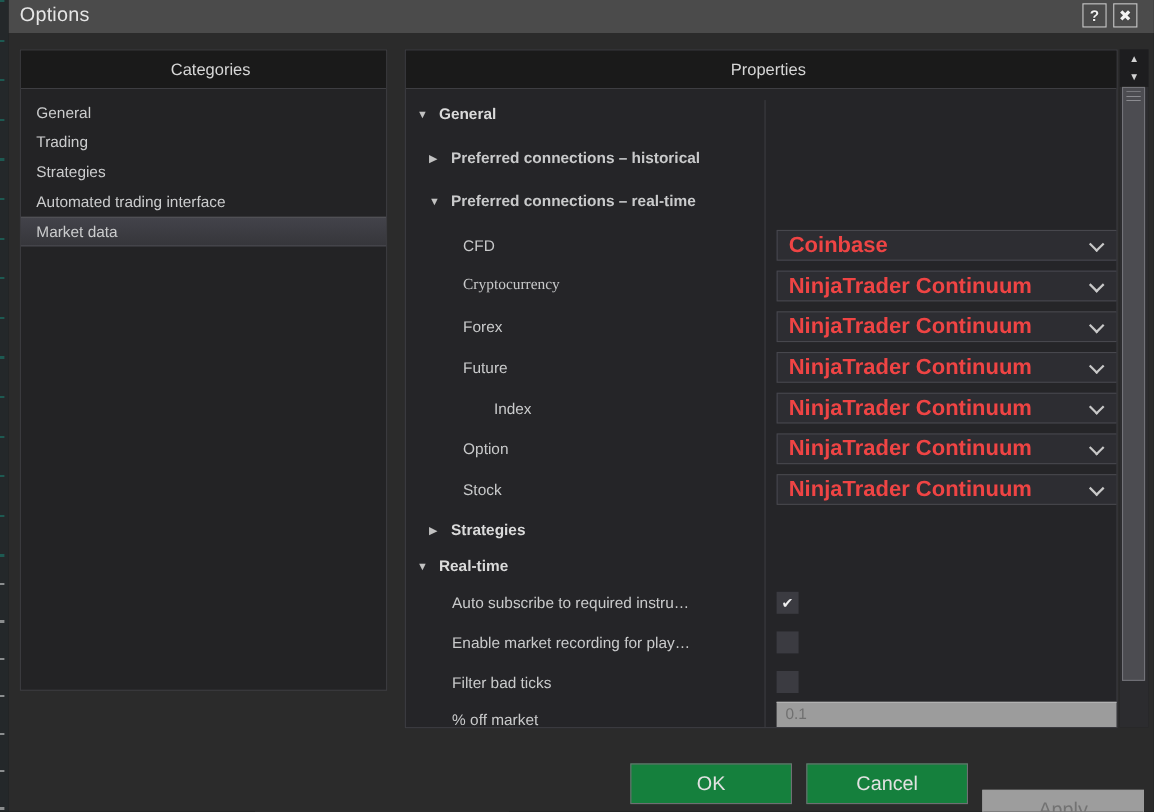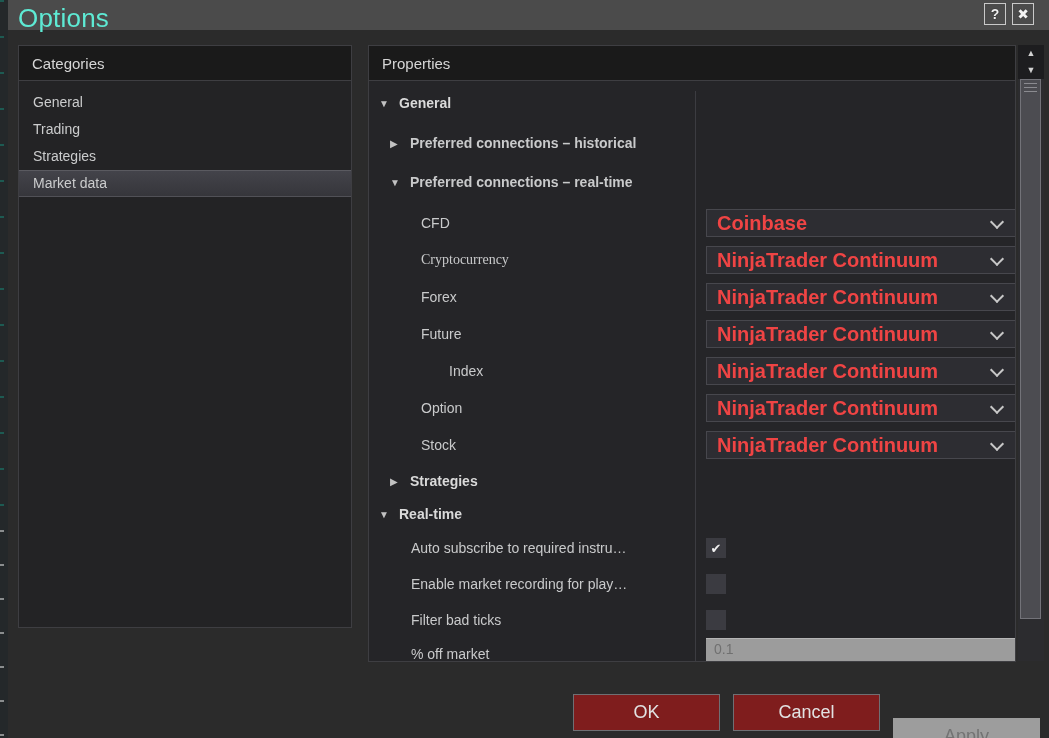--- a/index.html
+++ b/index.html
@@ -10,31 +10,31 @@
   .left-strip{position:absolute;left:0;top:0;width:8px;height:738px;background:#24282a;}
   .left-strip .ticks-top{position:absolute;left:0;top:0;width:4px;height:530px;
     background:repeating-linear-gradient(to bottom,#1d5a52 0 2px,rgba(0,0,0,0) 2px 36px);}
   .left-strip .ticks-bottom{position:absolute;left:0;top:530px;width:4px;height:208px;
     background:repeating-linear-gradient(to bottom,#8a8d8e 0 2px,rgba(0,0,0,0) 2px 34px);}
 
   .dialog{position:absolute;left:8px;top:0;width:1041px;height:738px;background:#2b2b2b;}
 
   
   .titlebar{position:absolute;left:0;top:0;width:100%;height:30px;background:#4b4b4b;}
-  .title{position:absolute;left:10px;top:3px;font-size:26px;color:#5eead4;letter-spacing:.2px;}
+  .title{position:absolute;left:10px;top:3px;font-size:18px;color:#e5e5e5;letter-spacing:.2px;}
   .tb-btn{position:absolute;top:3px;width:22px;height:22px;border:1px solid #c9c9c9;
           box-sizing:border-box;background:#4b4b4b;display:flex;align-items:center;justify-content:center;
           cursor:default;}
   .tb-btn.help{right:43px;}
   .tb-btn.close{right:15px;}
   .tb-glyph{font-size:14px;font-weight:bold;color:#f2f2f2;text-shadow:0 0 1px #000;line-height:1;}
 
   
   .panel-header{background:#1a1a1a;color:#d6d6d6;font-size:15px;height:35px;line-height:35px;
-                padding-left:13px;border-bottom:1px solid #3e3e42;box-sizing:border-box;}
+                padding-left:13px;border-bottom:1px solid #3e3e42;box-sizing:border-box;text-align:center;}
   .categories-panel{position:absolute;left:10px;top:45px;width:334px;height:583px;
                     background:#232325;border:1px solid #3e3e42;box-sizing:border-box;}
   .cat-item{height:27px;line-height:27px;padding-left:14px;font-size:14px;color:#cbcccd;cursor:default;}
   .cat-item.selected{background:linear-gradient(#43434a,#36363b);
                      border-top:1px solid #5a5a60;border-bottom:1px solid #515157;
                      height:25px;line-height:25px;}
 
   .props-panel{position:absolute;left:360px;top:45px;width:648px;height:617px;
                background:#252528;border:1px solid #3e3e42;box-sizing:border-box;}
   .props-content{position:absolute;left:0;top:35px;right:0;bottom:0;overflow:hidden;}
@@ -70,21 +70,21 @@
   .scroll-btn .ar{font-size:9px;color:#d2d2d2;line-height:1;}
   .scroll-track{position:absolute;left:0;top:34px;width:26px;height:582px;background:#2c2c2f;}
   .scroll-thumb{position:absolute;left:2px;top:0;width:21px;height:540px;background:#4c4c51;
                 border:1px solid #737379;box-sizing:border-box;cursor:default;}
   .scroll-thumb .grip{position:absolute;left:3px;right:3px;top:3px;height:9px;
     background:repeating-linear-gradient(to bottom,#8b8b90 0 1px,rgba(0,0,0,0) 1px 4px);}
 
   
   .footer{position:absolute;left:0;bottom:7px;width:100%;height:37px;display:flex;
           justify-content:flex-end;gap:13px;padding-right:9px;box-sizing:border-box;}
-  .btn{width:147px;height:37px;background:#7f1d1d;border:1px solid #6f6f73;color:#e2e2e2;
+  .btn{width:147px;height:37px;background:#15803d;border:1px solid #6f6f73;color:#e2e2e2;
        font-size:18px;font-family:"Liberation Sans","DejaVu Sans",sans-serif;cursor:default;}
   .btn.disabled{background:#9d9d9d;border:1px solid #9d9d9d;color:#737373;margin-top:24px;}
 </style>
 </head>
 <body>
 
 <div class="stage">
   <div class="left-strip">
     <div class="ticks-top"></div>
     <div class="ticks-bottom"></div>
@@ -101,20 +101,21 @@
         <span class="tb-glyph">✖</span>
       </div>
     </div>
 
     <div class="categories-panel">
       <div class="panel-header">Categories</div>
       <div style="padding-top:8px;">
         <div class="cat-item">General</div>
         <div class="cat-item">Trading</div>
         <div class="cat-item">Strategies</div>
+        <div class="cat-item">Automated trading interface</div>
         <div class="cat-item selected">Market data</div>
       </div>
     </div>
 
     <div class="props-panel">
       <div class="panel-header">Properties</div>
       <div class="props-content">
         <div class="col-divider"></div>
 
         <div class="t-row l1" style="top:10px;">

